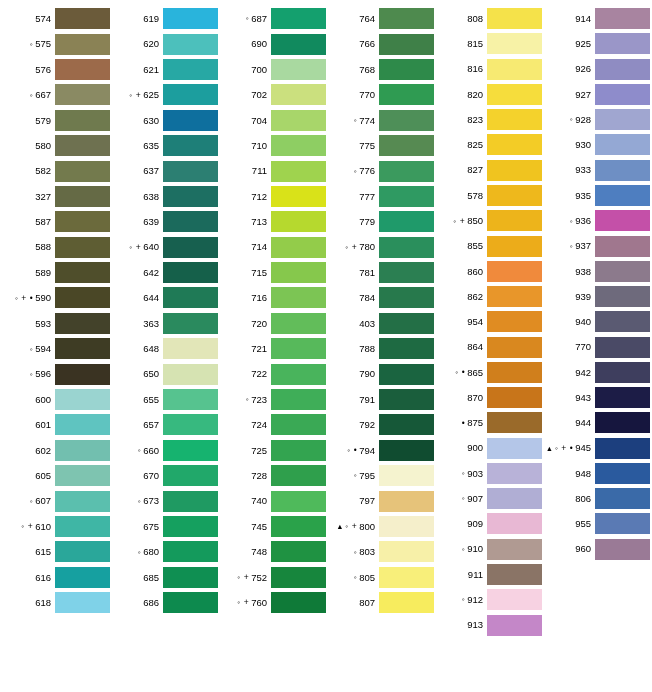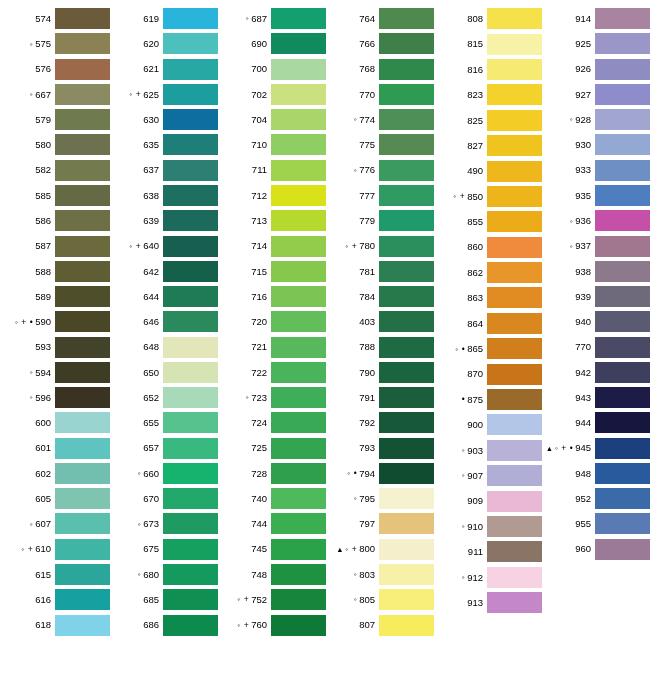--- a/index.html
+++ b/index.html
@@ -96,27 +96,22 @@
         <span class="code">580</span>
         <span class="chip" style="background: rgb(110, 113, 80);"></span>
       </div>
       <div class="swatch-row">
         <span class="marks"></span>
         <span class="code">582</span>
         <span class="chip" style="background: rgb(115, 122, 77);"></span>
       </div>
       <div class="swatch-row">
         <span class="marks"></span>
-        <span class="code">585</span>
+        <span class="code">327</span>
         <span class="chip" style="background: rgb(101, 106, 69);"></span>
-      </div>
-      <div class="swatch-row">
-        <span class="marks"></span>
-        <span class="code">586</span>
-        <span class="chip" style="background: rgb(111, 111, 69);"></span>
       </div>
       <div class="swatch-row">
         <span class="marks"></span>
         <span class="code">587</span>
         <span class="chip" style="background: rgb(107, 106, 60);"></span>
       </div>
       <div class="swatch-row">
         <span class="marks"></span>
         <span class="code">588</span>
         <span class="chip" style="background: rgb(94, 93, 51);"></span>
@@ -258,40 +253,35 @@
         <span class="code">642</span>
         <span class="chip" style="background: rgb(21, 96, 74);"></span>
       </div>
       <div class="swatch-row">
         <span class="marks"></span>
         <span class="code">644</span>
         <span class="chip" style="background: rgb(31, 122, 86);"></span>
       </div>
       <div class="swatch-row">
         <span class="marks"></span>
-        <span class="code">646</span>
+        <span class="code">363</span>
         <span class="chip" style="background: rgb(42, 138, 94);"></span>
       </div>
       <div class="swatch-row">
         <span class="marks"></span>
         <span class="code">648</span>
         <span class="chip" style="background: rgb(226, 230, 184);"></span>
       </div>
       <div class="swatch-row">
         <span class="marks"></span>
         <span class="code">650</span>
         <span class="chip" style="background: rgb(214, 227, 178);"></span>
       </div>
       <div class="swatch-row">
         <span class="marks"></span>
-        <span class="code">652</span>
-        <span class="chip" style="background: rgb(168, 217, 184);"></span>
-      </div>
-      <div class="swatch-row">
-        <span class="marks"></span>
         <span class="code">655</span>
         <span class="chip" style="background: rgb(86, 195, 143);"></span>
       </div>
       <div class="swatch-row">
         <span class="marks"></span>
         <span class="code">657</span>
         <span class="chip" style="background: rgb(55, 185, 127);"></span>
       </div>
       <div class="swatch-row">
         <span class="marks">◦</span>
@@ -432,25 +422,20 @@
       </div>
       <div class="swatch-row">
         <span class="marks"></span>
         <span class="code">728</span>
         <span class="chip" style="background: rgb(47, 159, 76);"></span>
       </div>
       <div class="swatch-row">
         <span class="marks"></span>
         <span class="code">740</span>
         <span class="chip" style="background: rgb(79, 186, 91);"></span>
-      </div>
-      <div class="swatch-row">
-        <span class="marks"></span>
-        <span class="code">744</span>
-        <span class="chip" style="background: rgb(60, 174, 82);"></span>
       </div>
       <div class="swatch-row">
         <span class="marks"></span>
         <span class="code">745</span>
         <span class="chip" style="background: rgb(42, 162, 74);"></span>
       </div>
       <div class="swatch-row">
         <span class="marks"></span>
         <span class="code">748</span>
         <span class="chip" style="background: rgb(31, 146, 66);"></span>
@@ -556,25 +541,20 @@
         <span class="marks"></span>
         <span class="code">791</span>
         <span class="chip" style="background: rgb(26, 94, 60);"></span>
       </div>
       <div class="swatch-row">
         <span class="marks"></span>
         <span class="code">792</span>
         <span class="chip" style="background: rgb(22, 88, 56);"></span>
       </div>
       <div class="swatch-row">
-        <span class="marks"></span>
-        <span class="code">793</span>
-        <span class="chip" style="background: rgb(19, 82, 52);"></span>
-      </div>
-      <div class="swatch-row">
         <span class="marks">◦ •</span>
         <span class="code">794</span>
         <span class="chip" style="background: rgb(16, 76, 48);"></span>
       </div>
       <div class="swatch-row">
         <span class="marks">◦</span>
         <span class="code">795</span>
         <span class="chip" style="background: rgb(245, 243, 207);"></span>
       </div>
       <div class="swatch-row">
@@ -624,36 +604,41 @@
         <span class="code">815</span>
         <span class="chip" style="background: rgb(247, 242, 166);"></span>
       </div>
       <div class="swatch-row">
         <span class="marks"></span>
         <span class="code">816</span>
         <span class="chip" style="background: rgb(247, 234, 114);"></span>
       </div>
       <div class="swatch-row">
         <span class="marks"></span>
+        <span class="code">820</span>
+        <span class="chip" style="background: rgb(246, 221, 60);"></span>
+      </div>
+      <div class="swatch-row">
+        <span class="marks"></span>
         <span class="code">823</span>
         <span class="chip" style="background: rgb(244, 210, 44);"></span>
       </div>
       <div class="swatch-row">
         <span class="marks"></span>
         <span class="code">825</span>
         <span class="chip" style="background: rgb(243, 204, 38);"></span>
       </div>
       <div class="swatch-row">
         <span class="marks"></span>
         <span class="code">827</span>
         <span class="chip" style="background: rgb(240, 196, 31);"></span>
       </div>
       <div class="swatch-row">
         <span class="marks"></span>
-        <span class="code">490</span>
+        <span class="code">578</span>
         <span class="chip" style="background: rgb(238, 184, 28);"></span>
       </div>
       <div class="swatch-row">
         <span class="marks">◦ +</span>
         <span class="code">850</span>
         <span class="chip" style="background: rgb(237, 180, 27);"></span>
       </div>
       <div class="swatch-row">
         <span class="marks"></span>
         <span class="code">855</span>
@@ -664,21 +649,21 @@
         <span class="code">860</span>
         <span class="chip" style="background: rgb(240, 138, 60);"></span>
       </div>
       <div class="swatch-row">
         <span class="marks"></span>
         <span class="code">862</span>
         <span class="chip" style="background: rgb(232, 150, 42);"></span>
       </div>
       <div class="swatch-row">
         <span class="marks"></span>
-        <span class="code">863</span>
+        <span class="code">954</span>
         <span class="chip" style="background: rgb(224, 140, 34);"></span>
       </div>
       <div class="swatch-row">
         <span class="marks"></span>
         <span class="code">864</span>
         <span class="chip" style="background: rgb(217, 136, 31);"></span>
       </div>
       <div class="swatch-row">
         <span class="marks">◦ •</span>
         <span class="code">865</span>
@@ -836,21 +821,21 @@
         <span class="code">945</span>
         <span class="chip" style="background: rgb(28, 63, 126);"></span>
       </div>
       <div class="swatch-row">
         <span class="marks"></span>
         <span class="code">948</span>
         <span class="chip" style="background: rgb(42, 90, 158);"></span>
       </div>
       <div class="swatch-row">
         <span class="marks"></span>
-        <span class="code">952</span>
+        <span class="code">806</span>
         <span class="chip" style="background: rgb(58, 106, 168);"></span>
       </div>
       <div class="swatch-row">
         <span class="marks"></span>
         <span class="code">955</span>
         <span class="chip" style="background: rgb(90, 122, 180);"></span>
       </div>
       <div class="swatch-row">
         <span class="marks"></span>
         <span class="code">960</span>

